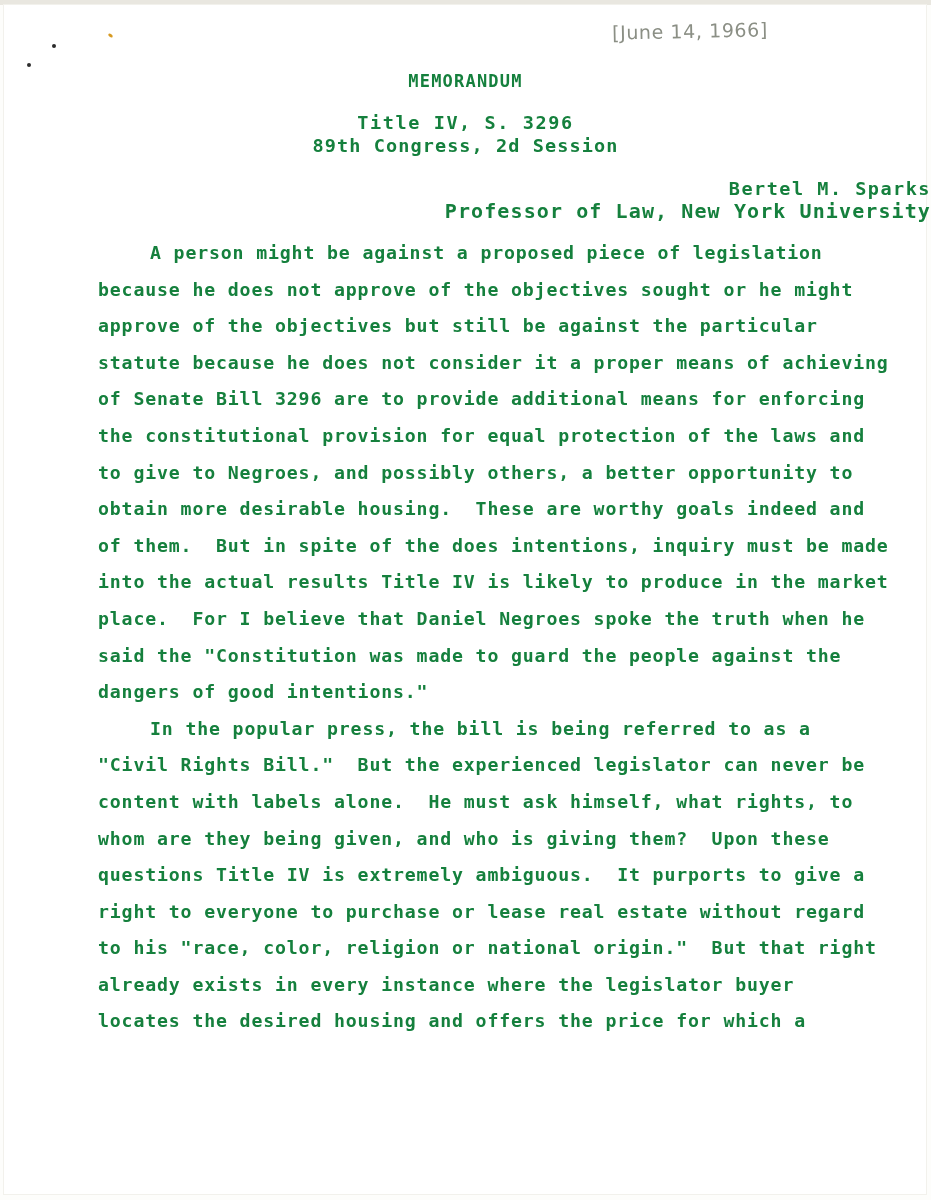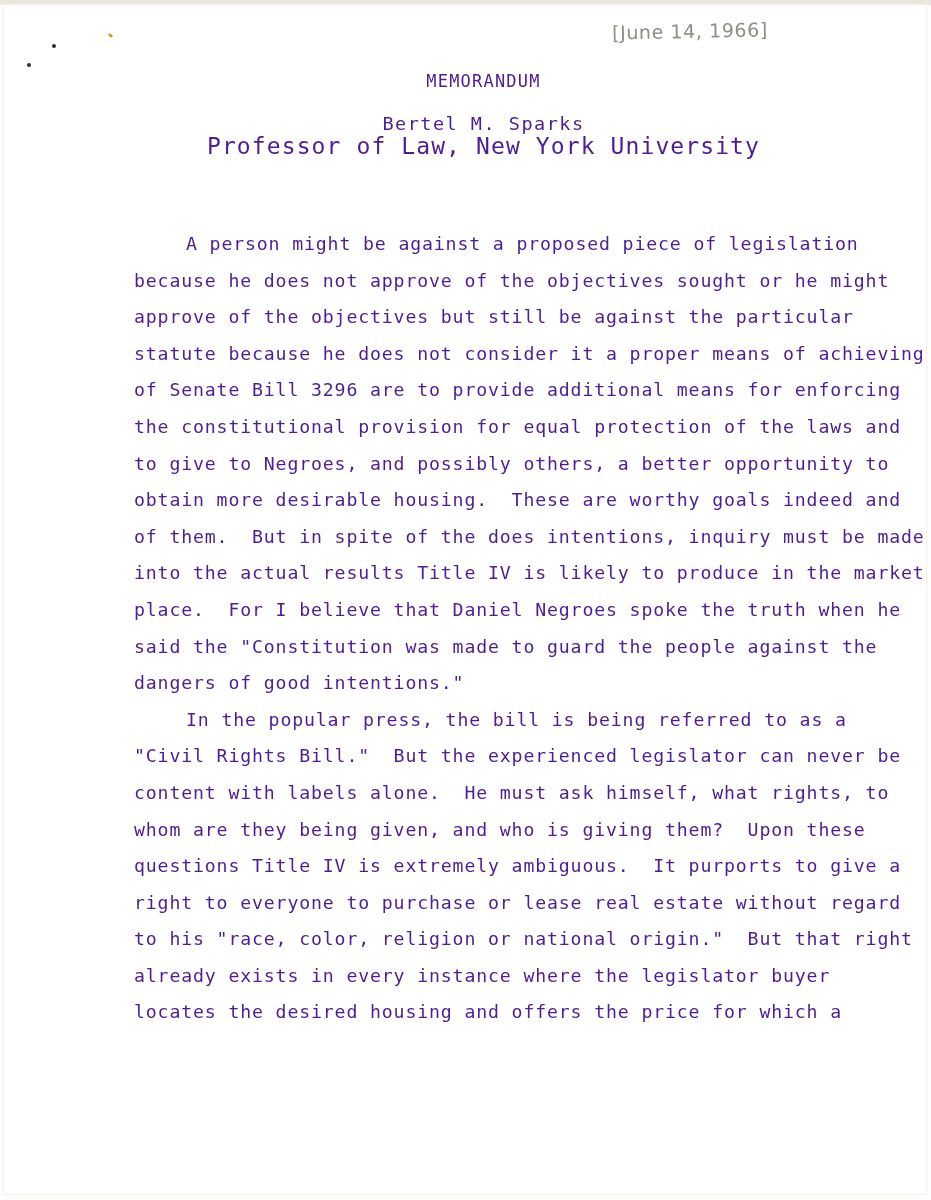--- a/index.html
+++ b/index.html
@@ -65,23 +65,22 @@
     position: absolute;
     border-radius: 50%;
   }
   .speck-a { left: 52px; top: 44px;  width: 4px; height: 4px; background: #2b2b2b; }
   .speck-b { left: 27px; top: 63px;  width: 4px; height: 4px; background: #2e2e2e; }
   .speck-c { left: 108px; top: 34px; width: 5px; height: 3px; background: #d79a22; transform: rotate(35deg); }
 
   
   .typed {
     font-family: "DejaVu Sans Mono", monospace;
-    color: #4c1d95;
-    font-weight: 400;
-    padding-left: 36px;
+    color: #15803d;
+    font-weight: 700;
     -webkit-font-smoothing: none;
   }
 
   .heading-block {
     position: absolute;
     left: 0;
     top: 70px;
     width: 931px;
     text-align: center;
   }
@@ -103,38 +102,39 @@
   }
 
   .bill-line-2 {
     font-size: 18.5px;
     letter-spacing: 1.1px;
     line-height: 23px;
   }
 
   .author-block {
     margin-top: 20px;
+    text-align: right;
   }
 
   .author-name {
     font-size: 18.5px;
     letter-spacing: 1.5px;
     line-height: 23px;
   }
 
   .author-affiliation {
-    font-size: 23px;
+    font-size: 20px;
     letter-spacing: 1.1px;
     line-height: 23px;
   }
 
   .body-block {
     position: absolute;
     left: 98px;
-    top: 226px;
+    top: 235px;
     width: 760px;
   }
 
   .para {
     margin: 0;
   }
 
   .para + .para {
     margin-top: 0;
   }
@@ -162,20 +162,24 @@
 
     <span class="speck speck-a"></span>
     <span class="speck speck-b"></span>
     <span class="speck speck-c"></span>
 
     <div class="handwritten-date">[June 14, 1966]</div>
 
     <div class="heading-block">
       <div class="typed memo-title">MEMORANDUM</div>
 
+      <div class="bill-block">
+        <div class="typed bill-line-1">Title IV, S. 3296</div>
+        <div class="typed bill-line-2">89th Congress, 2d Session</div>
+      </div>
 
       <div class="author-block">
         <div class="typed author-name">Bertel M. Sparks</div>
         <div class="typed author-affiliation">Professor of Law, New York University</div>
       </div>
     </div>
 
     <div class="body-block">
       <div class="para">
           <div class="typed body-line indent">A person might be against a proposed piece of legislation</div>

